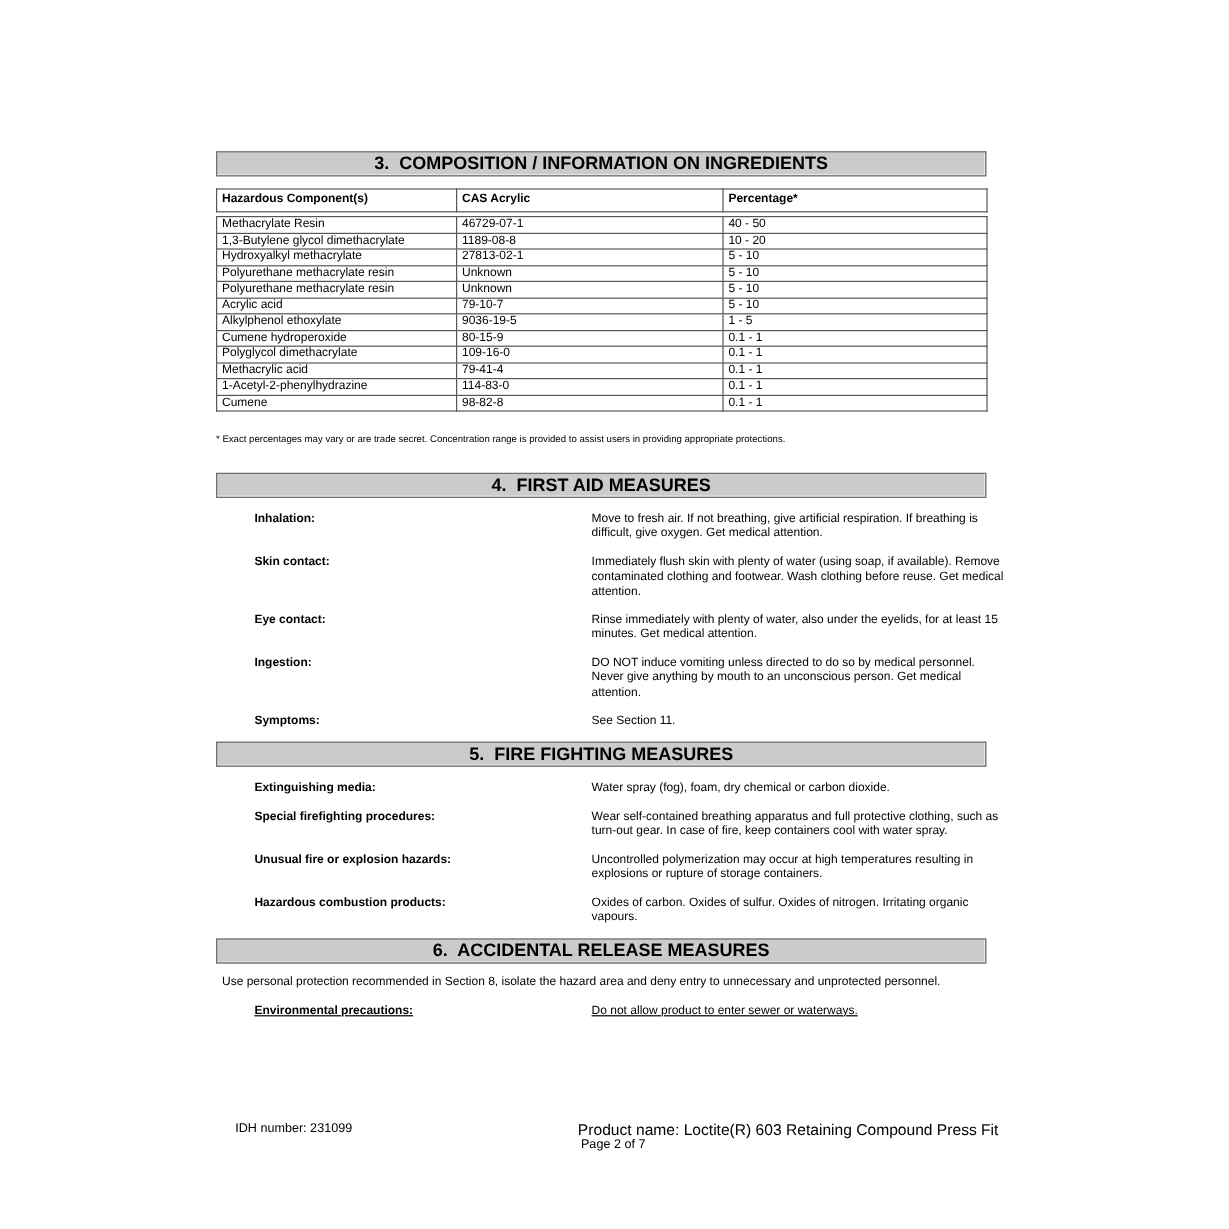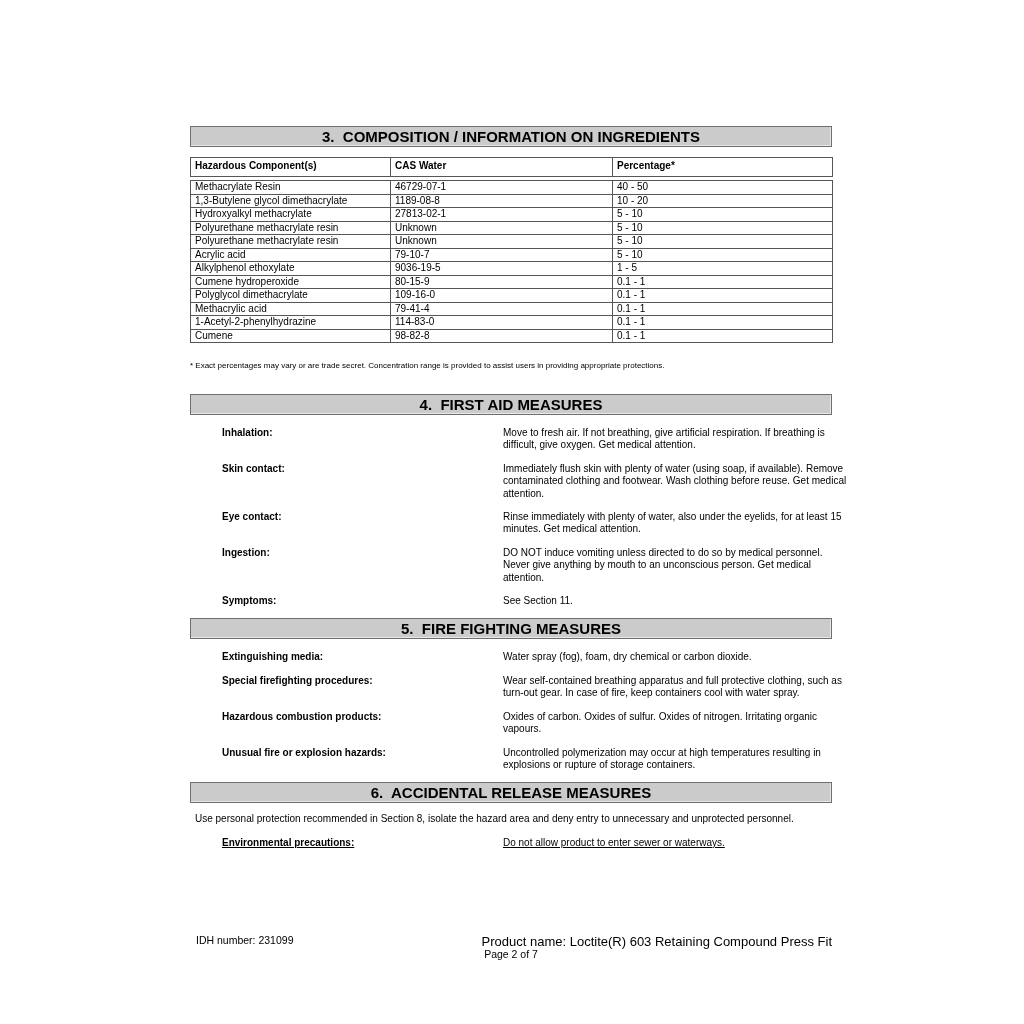--- a/index.html
+++ b/index.html
@@ -7,21 +7,21 @@
     position: relative;
     width: 1024px;
     height: 1024px;
     background: #ffffff;
     font-family: "Liberation Sans", sans-serif;
     color: #000000;
     overflow: hidden;
   }
   .content {
     position: absolute;
-    left: 190px;
+    left: 180px;
     top: 126px;
     width: 642px;
   }
   .section-bar {
     background: #cbcbcb;
     border: 1px solid #6e6e6e;
     height: 19px;
     line-height: 19px;
     text-align: center;
     font-weight: bold;
@@ -76,21 +76,21 @@
 
     <table class="tbl tbl-head">
       <colgroup>
           <col style="width:200px">
           <col style="width:222px">
           <col style="width:220px">
         </colgroup>
       <tbody>
         <tr>
           <th>Hazardous Component(s)</th>
-          <th>CAS Water</th>
+          <th>CAS Acrylic</th>
           <th>Percentage*</th>
         </tr>
       </tbody>
     </table>
 
     <table class="tbl tbl-body">
       <colgroup>
           <col style="width:200px">
           <col style="width:222px">
           <col style="width:220px">
@@ -211,27 +211,27 @@
           <div class="item-label">Extinguishing media:</div>
           <div class="item-value">Water spray (fog), foam, dry chemical or carbon dioxide.</div>
         </div>
 
         <div class="item-row">
           <div class="item-label">Special firefighting procedures:</div>
           <div class="item-value">Wear self-contained breathing apparatus and full protective clothing, such as turn-out gear. In case of fire, keep containers cool with water spray.</div>
         </div>
 
         <div class="item-row">
+          <div class="item-label">Unusual fire or explosion hazards:</div>
+          <div class="item-value">Uncontrolled polymerization may occur at high temperatures resulting in explosions or rupture of storage containers.</div>
+        </div>
+
+        <div class="item-row">
           <div class="item-label">Hazardous combustion products:</div>
           <div class="item-value">Oxides of carbon. Oxides of sulfur. Oxides of nitrogen. Irritating organic vapours.</div>
-        </div>
-
-        <div class="item-row">
-          <div class="item-label">Unusual fire or explosion hazards:</div>
-          <div class="item-value">Uncontrolled polymerization may occur at high temperatures resulting in explosions or rupture of storage containers.</div>
         </div>
       </div>
 
     <div class="section-bar">6.  ACCIDENTAL RELEASE MEASURES</div>
 
     <div class="intro">Use personal protection recommended in Section 8, isolate the hazard area and deny entry to unnecessary and unprotected personnel.</div>
 
     <div class="items tight">
 
         <div class="item-row">

